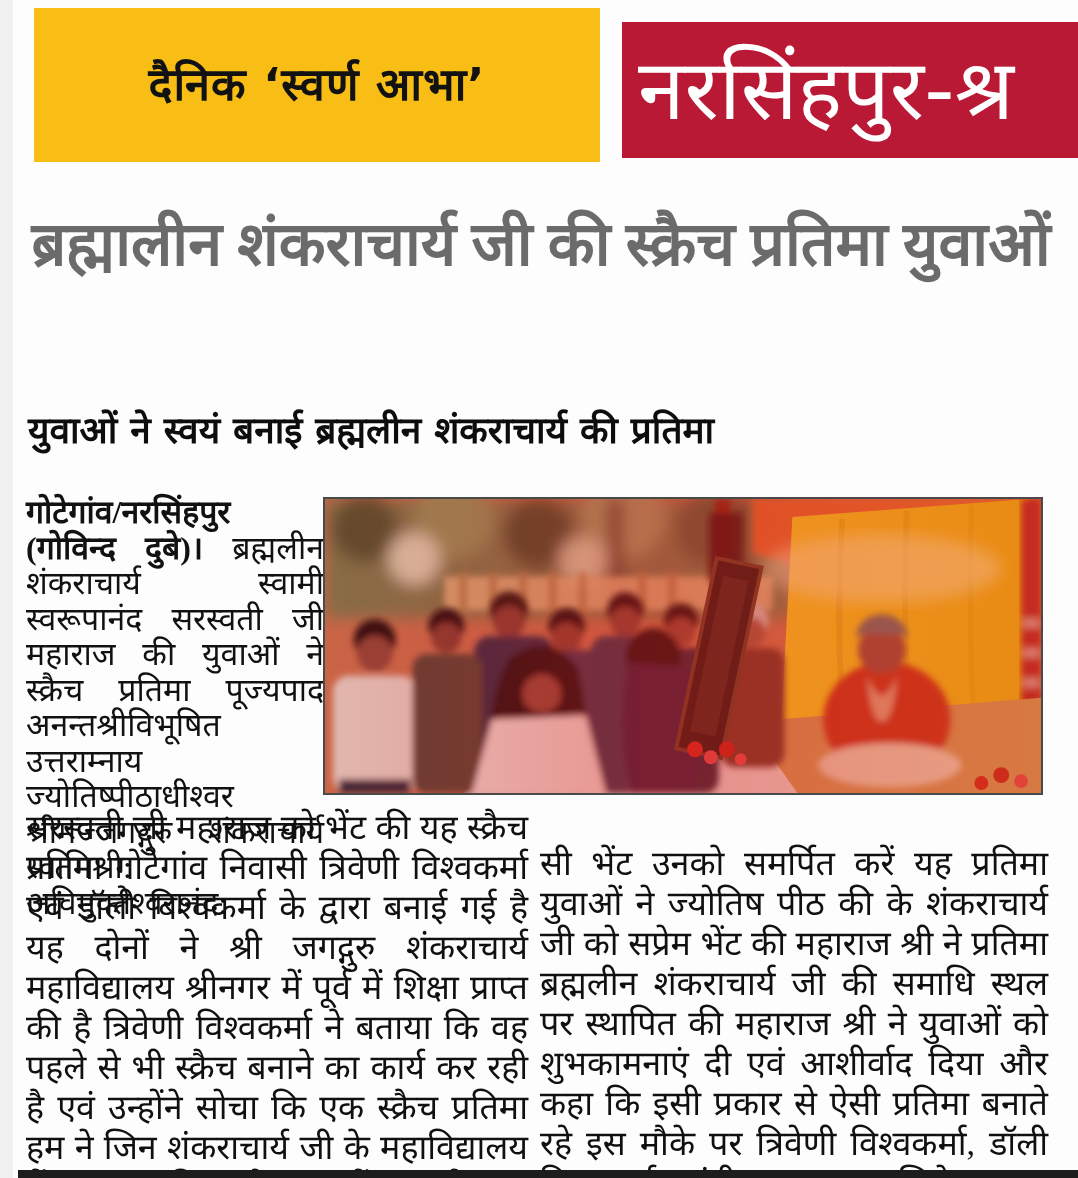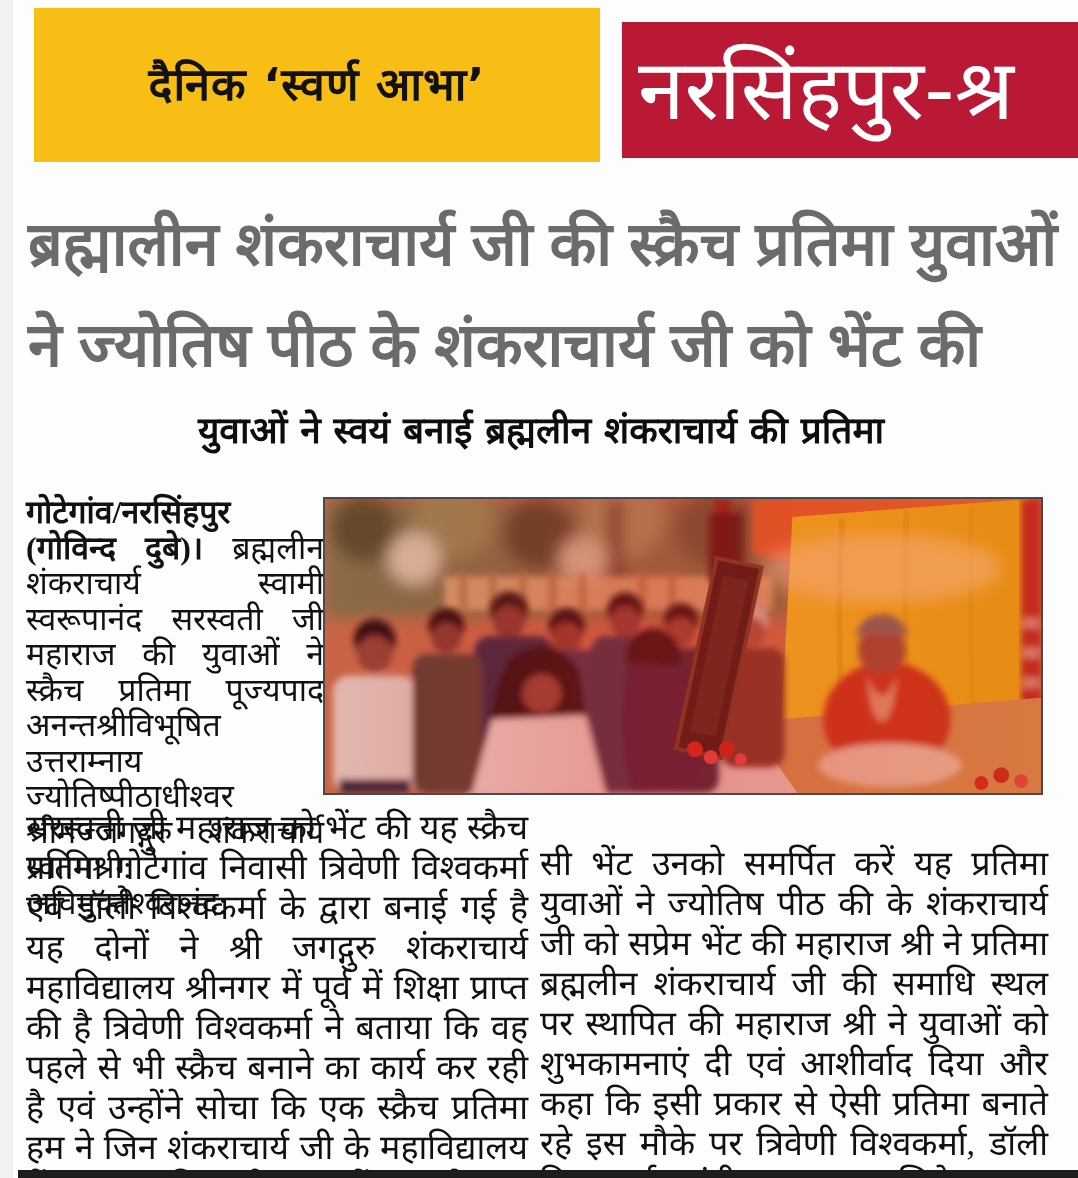--- a/index.html
+++ b/index.html
@@ -44,28 +44,28 @@
     overflow:hidden;display:flex;align-items:center;
   }
   .region-banner{
     font-family:"DejaVu Sans","Liberation Sans",sans-serif;
     font-weight:normal;font-size:84px;line-height:1;color:#ffffff;
     white-space:nowrap;padding-left:16px;
   }
   
   .headline{
     position:absolute;left:28px;right:24px;top:194px;
-    color:var(--headline_gray);
-    font-family:Liberation Sans, sans-serif;
+    text-align:center;color:var(--headline_gray);
+    font-family:Liberation Serif, serif;
     font-weight:bold;font-size:61px;line-height:101px;
     white-space:nowrap;
   }
   .subheadline{
     position:absolute;left:28px;right:24px;top:402px;
-    text-align:center;color:#0d0d0d;
+    text-align:left;color:#0d0d0d;
     font-family:"DejaVu Sans","Liberation Sans",sans-serif;
     font-weight:bold;font-size:37px;line-height:58px;white-space:nowrap;
   }
   
   .intro-col{
     position:absolute;left:26px;top:487px;width:298px;
     font-size:32px;line-height:35.5px;text-align:justify;
     color:#111;
     margin-top:8px;
   }
@@ -93,21 +93,20 @@
 
 <div class="masthead-yellow">
   <div class="paper-title">दैनिक ‘स्वर्ण आभा’</div>
 </div>
 <div class="masthead-red">
   <div class="region-banner">नरसिंहपुर-श्र</div>
 </div>
 
 <div class="headline">
   <div>ब्रह्मालीन शंकराचार्य जी की स्क्रैच प्रतिमा युवाओं</div>
-  <div>ने ज्योतिष पीठ के शंकराचार्य जी को भेंट की</div>
 </div>
 <div class="subheadline">युवाओं ने स्वयं बनाई ब्रह्मलीन शंकराचार्य की प्रतिमा</div>
 
 <div class="intro-col">
   <span class="dateline">गोटेगांव/नरसिंहपुर (गोविन्द दुबे)। </span><span>ब्रह्मलीन शंकराचार्य स्वामी स्वरूपानंद सरस्वती जी महाराज की युवाओं ने स्क्रैच प्रतिमा पूज्यपाद अनन्तश्रीविभूषित उत्तराम्नाय ज्योतिष्पीठाधीश्वर श्रीमज्जगद्गुरु शंकराचार्य स्वामिश्री: अविमुक्तेश्वरानंद:</span>
 </div>
 
 <div class="photo-frame" title="युवा समूह ब्रह्मलीन शंकराचार्य की स्क्रैच प्रतिमा ज्योतिष पीठ के शंकराचार्य जी को भेंट करते हुए">
   <svg viewBox="0 0 720 296" preserveAspectRatio="none">
     <defs>

